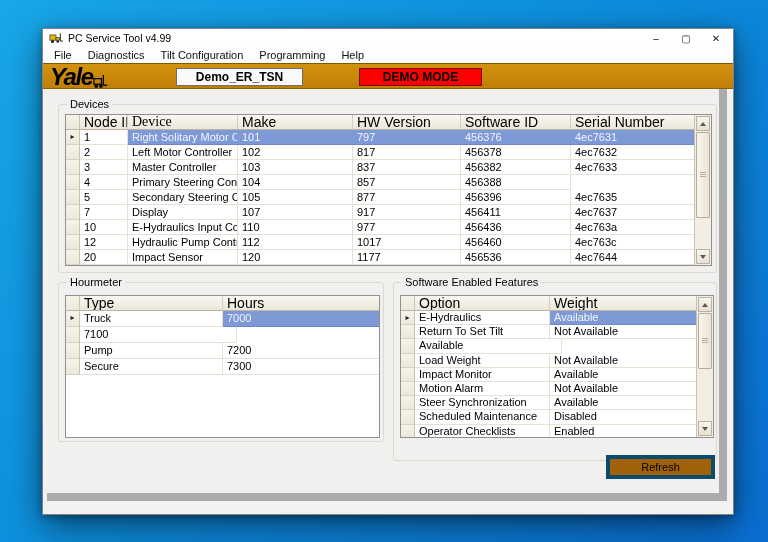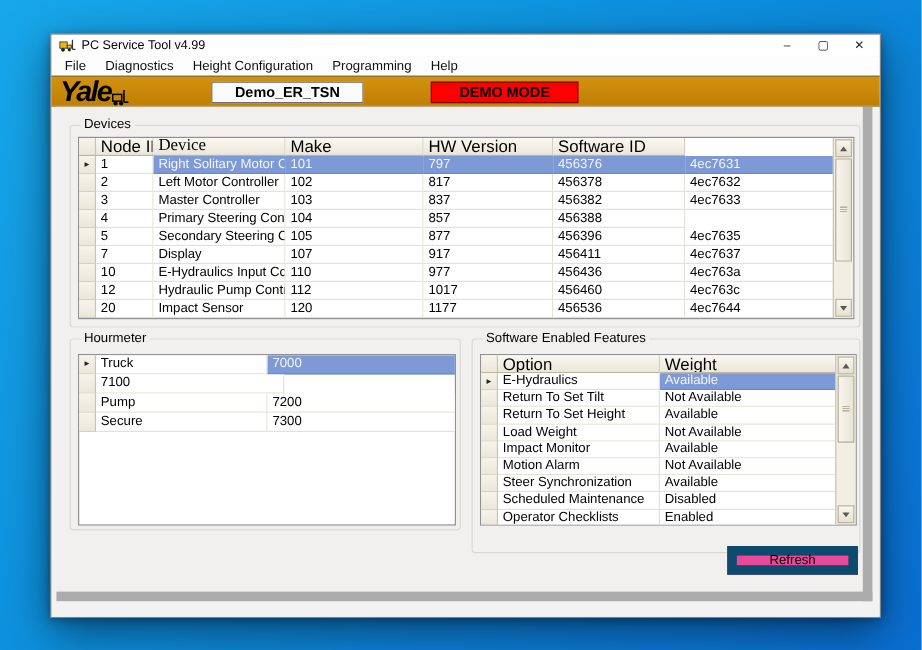--- a/index.html
+++ b/index.html
@@ -76,21 +76,21 @@
   .sb-up { top:1px; } .sb-down { bottom:1px; }
   .sb-arrow { width:0; height:0; border-left:3px solid transparent; border-right:3px solid transparent; }
   .sb-arrow.up { border-bottom:4px solid #5c5a50; }
   .sb-arrow.down { border-top:4px solid #5c5a50; }
   .sb-thumb { position:absolute; left:1px; right:1px; background:linear-gradient(90deg,#f8f5ee,#e9e4d6); border:1px solid #b3ac99; border-radius:1px; }
   .sb-grip { position:absolute; left:3px; right:3px; top:50%; height:5px; margin-top:-3px;
     background:repeating-linear-gradient(#b8b1a0 0 1px, transparent 1px 2px); }
   
   .refresh-btn {
     position:absolute; left:559px; top:366px; width:109px; height:24px;
-    background:#ec4899; border:8px solid #0c4a6e; font-family:"Liberation Sans", sans-serif;
+    background:#a16207; border:4px solid #0c4a6e; font-family:"Liberation Sans", sans-serif;
     font-size:11px; color:#000; display:flex; align-items:center; justify-content:center;
   }
 </style>
 </head>
 <body>
 
 <div class="window">
 
   <div class="titlebar">
     <svg class="app-icon" viewBox="0 0 16 13">
@@ -105,21 +105,21 @@
     <div class="win-controls">
       <span class="win-btn">–</span>
       <span class="win-btn">▢</span>
       <span class="win-btn">✕</span>
     </div>
   </div>
 
   <div class="menubar">
     <span class="menu-item">File</span>
     <span class="menu-item">Diagnostics</span>
-    <span class="menu-item">Height Configuration</span>
+    <span class="menu-item">Tilt Configuration</span>
     <span class="menu-item">Programming</span>
     <span class="menu-item">Help</span>
   </div>
 
   <div class="banner">
     <div class="yale-logo">
       <span class="yale-text">Yale</span>
       <svg class="yale-forklift" viewBox="0 0 16 17">
         <rect x="1" y="6" width="8" height="6" fill="none" stroke="#000" stroke-width="1.3"></rect>
         <line x1="11" y1="2" x2="11" y2="13" stroke="#000" stroke-width="1.4"></line>
@@ -138,20 +138,21 @@
       <div class="groupbox gb-devices">
         <span class="gb-label">Devices</span>
         <div class="grid grid-devices">
             <div class="grid-hdr" style="width: 629px;">
               <div class="rowhdr" style="width: 14px; height: 15px; border-bottom: 1px solid rgb(188, 181, 162);"></div>
               <div class="hdrcell" style="width: 48px;">Node ID</div>
               <div class="hdrcell" style="width: 110px; font-family: Liberation Serif, serif;">Device</div>
               <div class="hdrcell" style="width: 115px;">Make</div>
               <div class="hdrcell" style="width: 108px;">HW Version</div>
               <div class="hdrcell" style="width: 110px;">Software ID</div>
+              <div class="hdrcell" style="width: 124px;">Serial Number</div>
             </div>
             <div class="grid-row" style="height: 15px; width: 629px;">
               <div class="rowhdr" style="width: 14px;">▸</div>
               <div class="cell cur" style="width: 48px; line-height: 14px;">1</div>
               <div class="cell sel" style="width: 110px; line-height: 14px;">Right Solitary Motor Controller</div>
               <div class="cell sel" style="width: 115px; line-height: 14px;">101</div>
               <div class="cell sel" style="width: 108px; line-height: 14px;">797</div>
               <div class="cell sel" style="width: 110px; line-height: 14px;">456376</div>
               <div class="cell sel" style="width: 124px; line-height: 14px;">4ec7631</div>
             </div>
@@ -236,20 +237,25 @@
               <div class="sb-btn sb-down">
                 <div class="sb-arrow down"></div>
               </div>
             </div>
           </div>
       </div>
 
       <div class="groupbox gb-hourmeter">
         <span class="gb-label">Hourmeter</span>
         <div class="grid grid-hourmeter">
+            <div class="grid-hdr" style="width: 314px;">
+              <div class="rowhdr" style="width: 14px; height: 15px; border-bottom: 1px solid rgb(188, 181, 162);"></div>
+              <div class="hdrcell" style="width: 143px;">Type</div>
+              <div class="hdrcell" style="width: 157px;">Hours</div>
+            </div>
             <div class="grid-row" style="height: 16px; width: 314px;">
               <div class="rowhdr" style="width: 14px;">▸</div>
               <div class="cell cur" style="width: 143px; line-height: 15px;">Truck</div>
               <div class="cell sel" style="width: 157px; line-height: 15px;">7000</div>
             </div>
             <div class="grid-row" style="height: 16px; width: 314px;">
               <div class="rowhdr" style="width: 14px;"></div>
               <div class="cell" style="width: 157px; line-height: 15px;">7100</div>
             </div>
             <div class="grid-row" style="height: 16px; width: 314px;">
@@ -278,21 +284,20 @@
               <div class="cell cur" style="width: 135px; line-height: 13.2px;">E-Hydraulics</div>
               <div class="cell sel" style="width: 147px; line-height: 13.2px;">Available</div>
             </div>
             <div class="grid-row" style="height: 14.2px; width: 296px;">
               <div class="rowhdr" style="width: 14px;"></div>
               <div class="cell" style="width: 135px; line-height: 13.2px;">Return To Set Tilt</div>
               <div class="cell" style="width: 147px; line-height: 13.2px;">Not Available</div>
             </div>
             <div class="grid-row" style="height: 14.2px; width: 296px;">
               <div class="rowhdr" style="width: 14px;"></div>
-              <div class="cell" style="width: 135px; line-height: 13.2px;">Return To Set Height</div>
               <div class="cell" style="width: 147px; line-height: 13.2px;">Available</div>
             </div>
             <div class="grid-row" style="height: 14.2px; width: 296px;">
               <div class="rowhdr" style="width: 14px;"></div>
               <div class="cell" style="width: 135px; line-height: 13.2px;">Load Weight</div>
               <div class="cell" style="width: 147px; line-height: 13.2px;">Not Available</div>
             </div>
             <div class="grid-row" style="height: 14.2px; width: 296px;">
               <div class="rowhdr" style="width: 14px;"></div>
               <div class="cell" style="width: 135px; line-height: 13.2px;">Impact Monitor</div>

